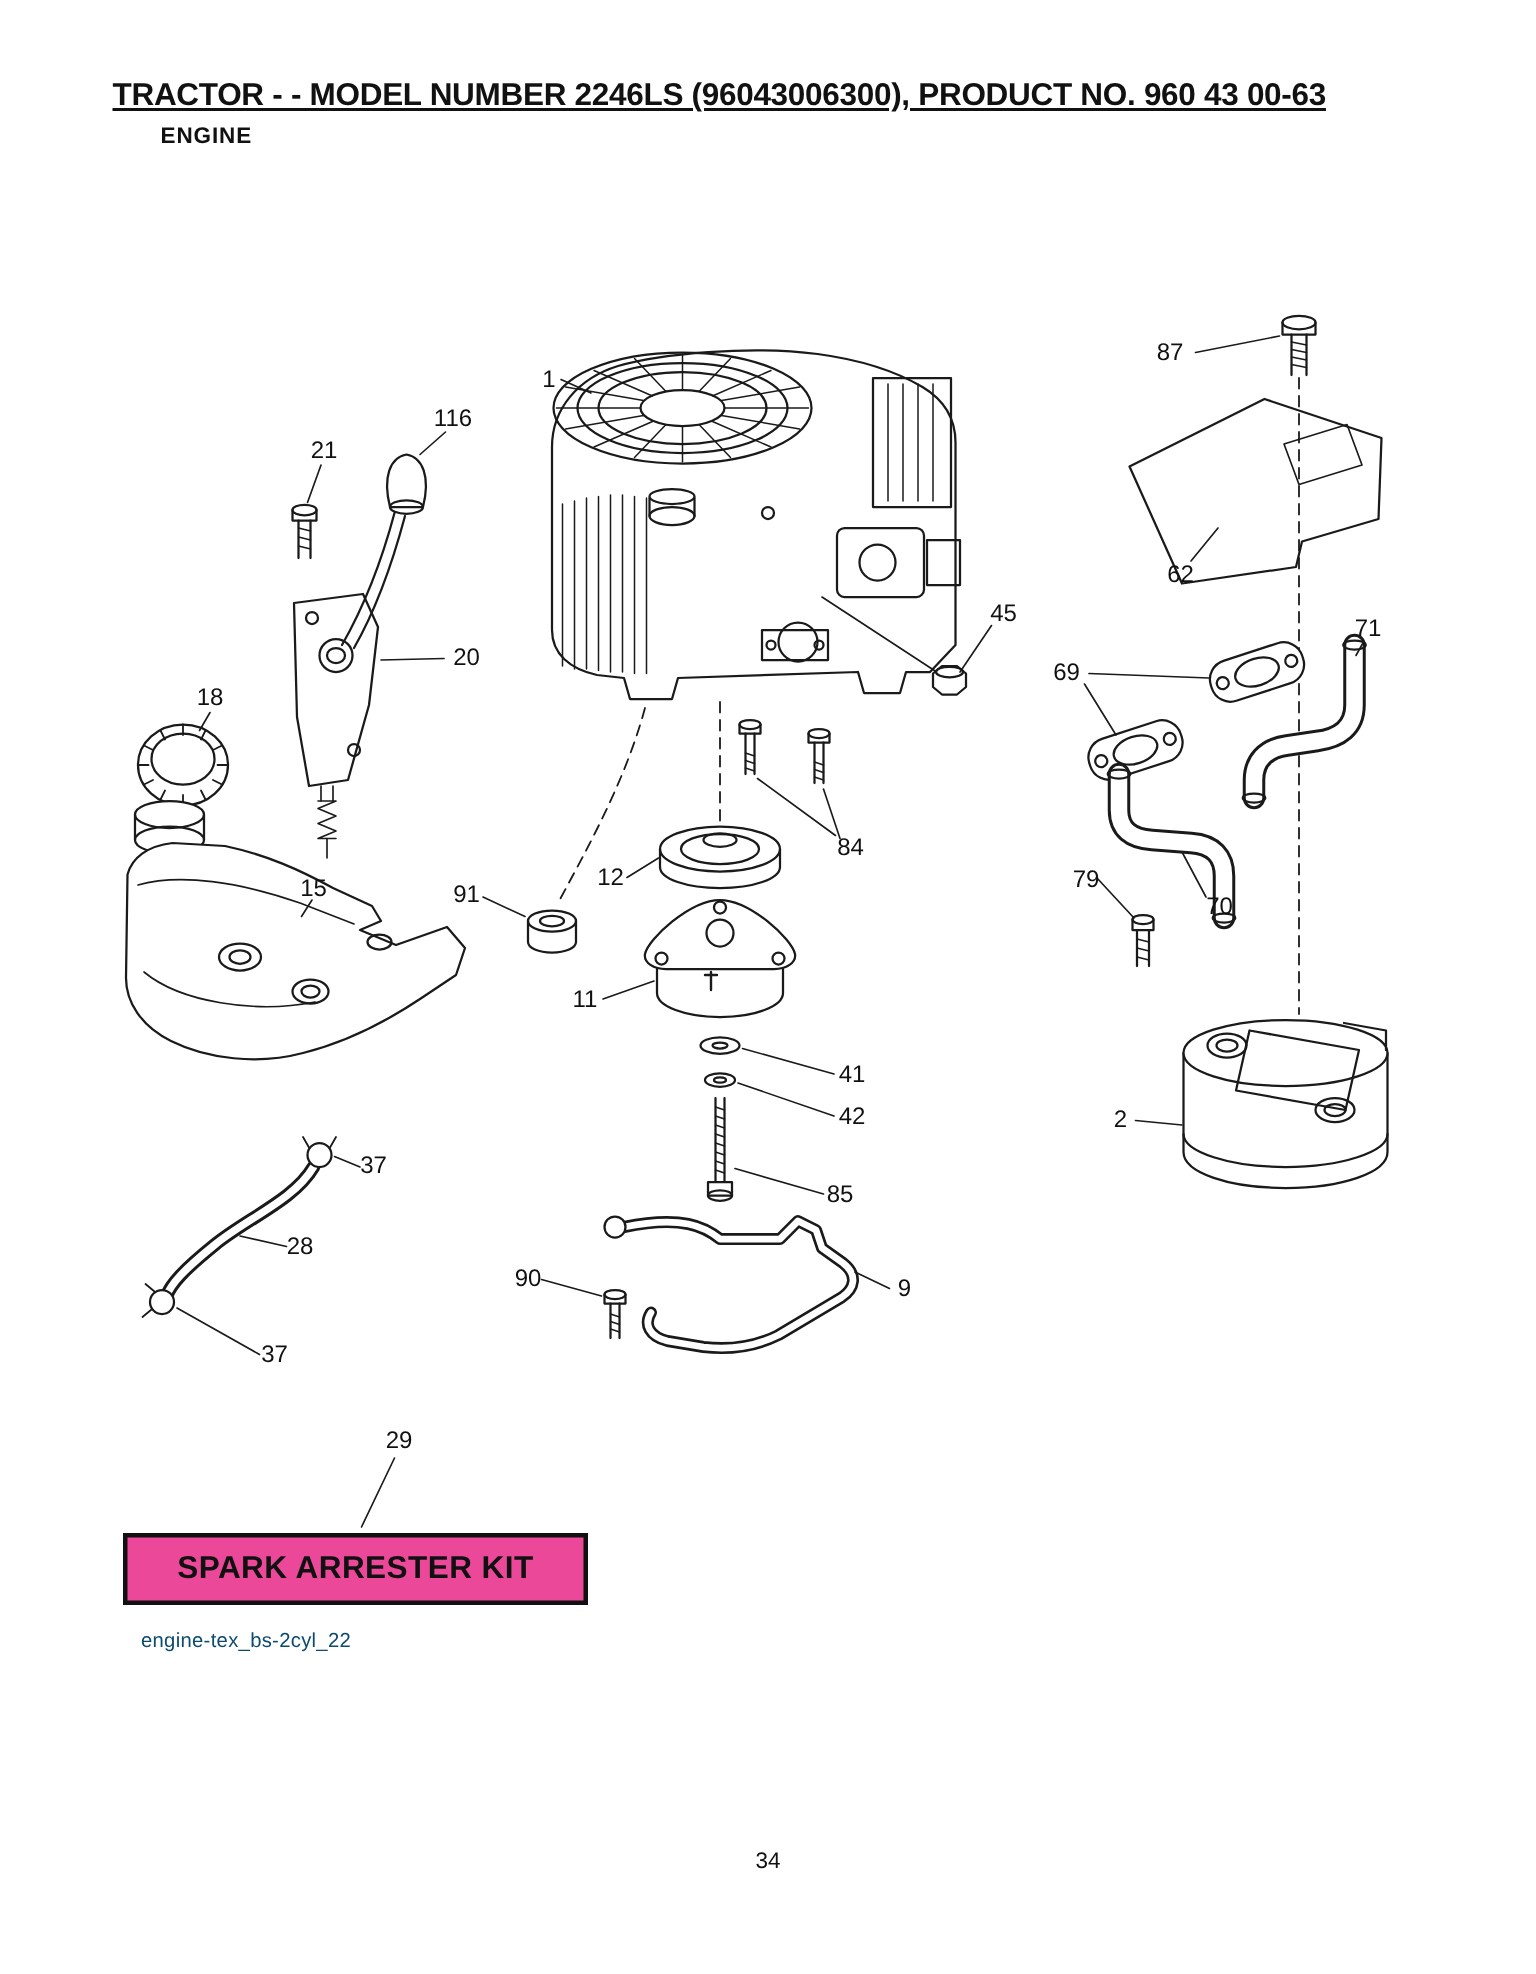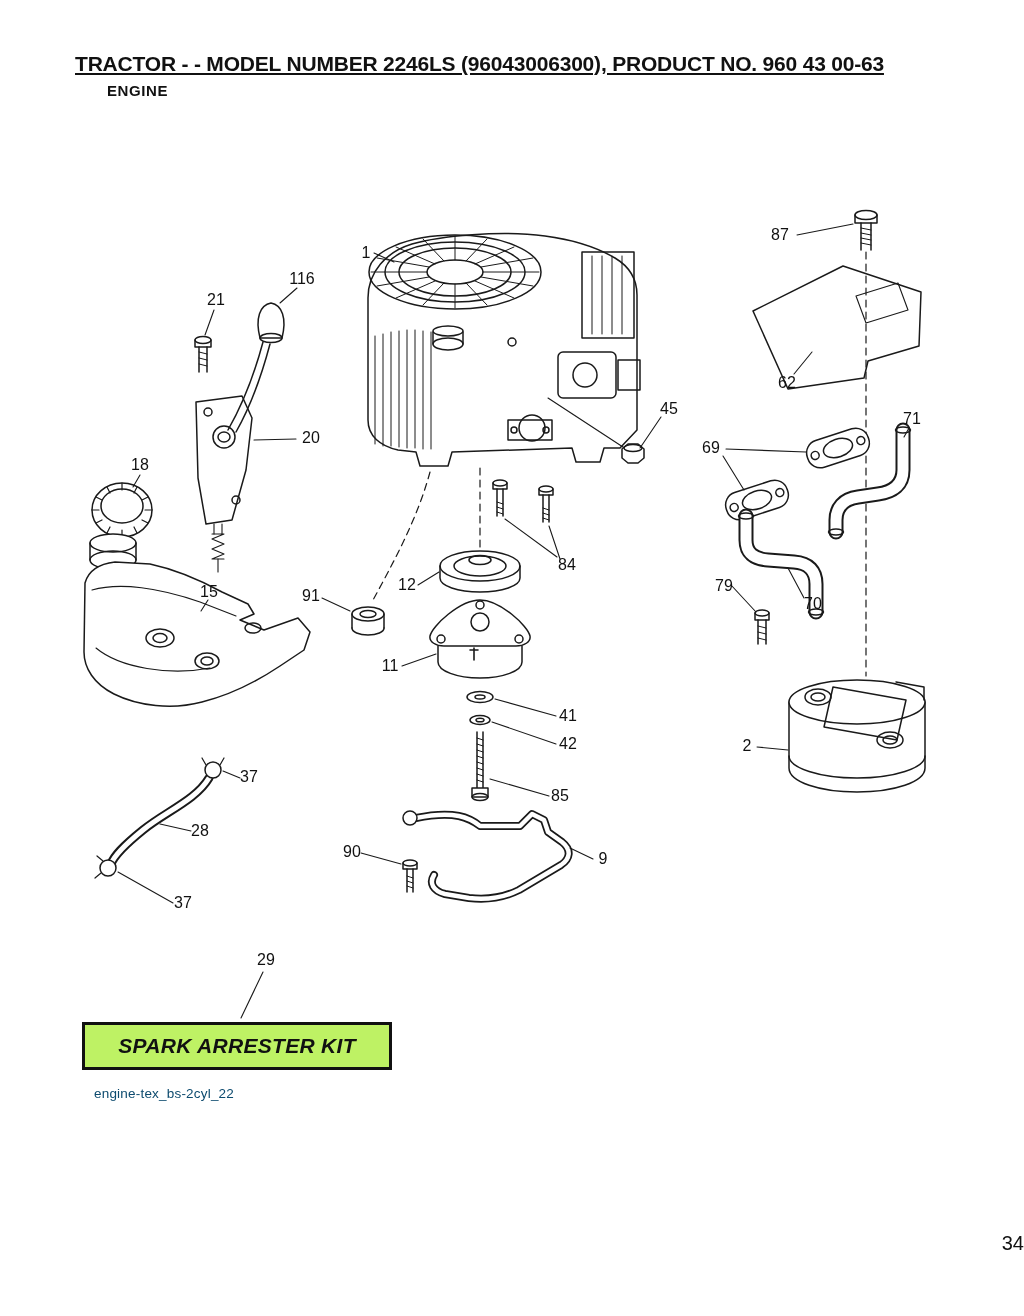--- a/index.html
+++ b/index.html
@@ -17,31 +17,31 @@
     position: absolute; left: 75px; top: 82px;
     font-size: 15px; font-weight: bold; letter-spacing: 0.6px; margin-left: 32px;
   }
   svg.diagram { position: absolute; left: 0; top: 0; }
   svg text {
     font-family: "Liberation Sans", sans-serif;
     font-size: 16px; fill: #111;
   }
   .kit-box {
     position: absolute; left: 82px; top: 1022px; width: 310px; height: 48px;
-    border: 3px solid #111; background: #bef264;
+    border: 3px solid #111; background: #ec4899;
     display: flex; align-items: center; justify-content: center;
-    font-size: 21px; font-weight: bold; letter-spacing: 0.3px; font-style: italic;
+    font-size: 21px; font-weight: bold; letter-spacing: 0.3px;
   }
   .fig-code {
     position: absolute; left: 94px; top: 1086px;
     font-size: 13.5px; color: #0c4a6e; letter-spacing: 0.2px;
   }
   .page-num {
     position: absolute; left: 0; top: 1232px; width: 100%;
-    text-align: right; font-size: 20px;
+    text-align: center; font-size: 15px;
   }
 </style>
 </head>
 <body>
 
 <div class="page">
 
   <div class="title">TRACTOR - - MODEL NUMBER 2246LS (96043006300), PRODUCT NO. 960 43 00-63</div>
   <div class="subtitle">ENGINE</div>
 

